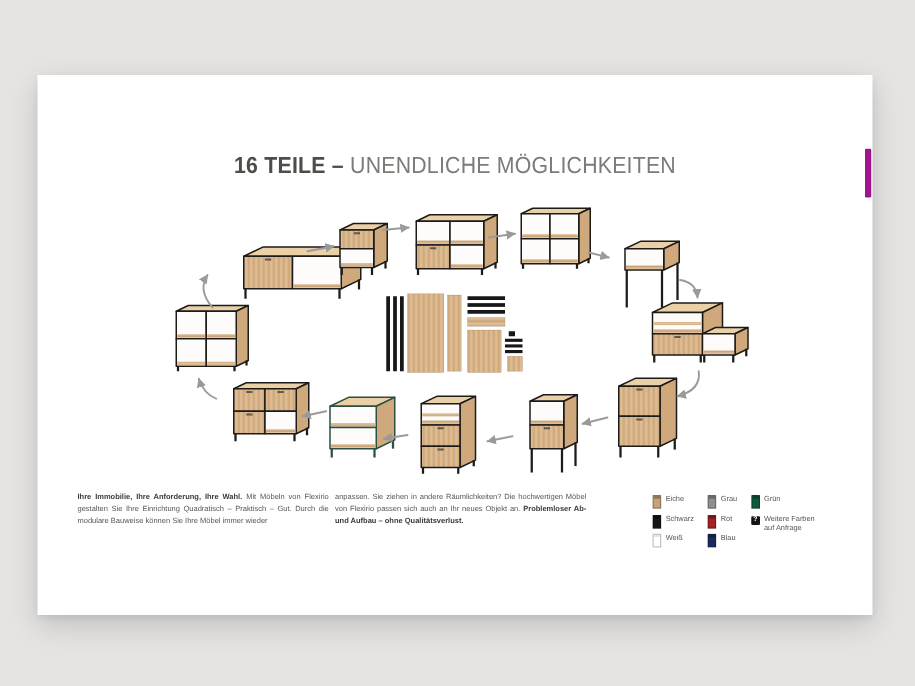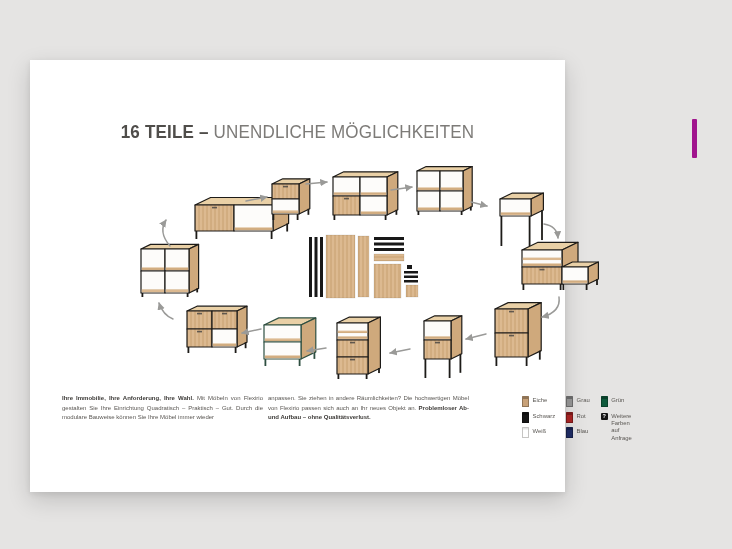--- a/index.html
+++ b/index.html
@@ -3,21 +3,21 @@
 <meta charset="utf-8">
 <style>
   html,body{margin:0;padding:0;}
   body{
     width:732px;height:549px;overflow:hidden;
     background:#e5e4e3;
     font-family:"Liberation Sans",sans-serif;
     position:relative;
   }
   .card{
-    position:absolute;left:30px;top:60px;width:535px;height:432px;
+    position:absolute;left:30px;top:60px;width:668px;height:432px;
     background:#ffffff;
     box-shadow:0 8px 22px rgba(0,0,0,.16), 0 2px 6px rgba(0,0,0,.08);
   }
   .accent-tab{
     position:absolute;left:662px;top:59px;width:5px;height:39px;
     border-radius:1px;
   }
   .title{
     position:absolute;top:61px;left:0;width:100%;text-align:center;
     font-size:18.5px;letter-spacing:.2px;white-space:nowrap;

